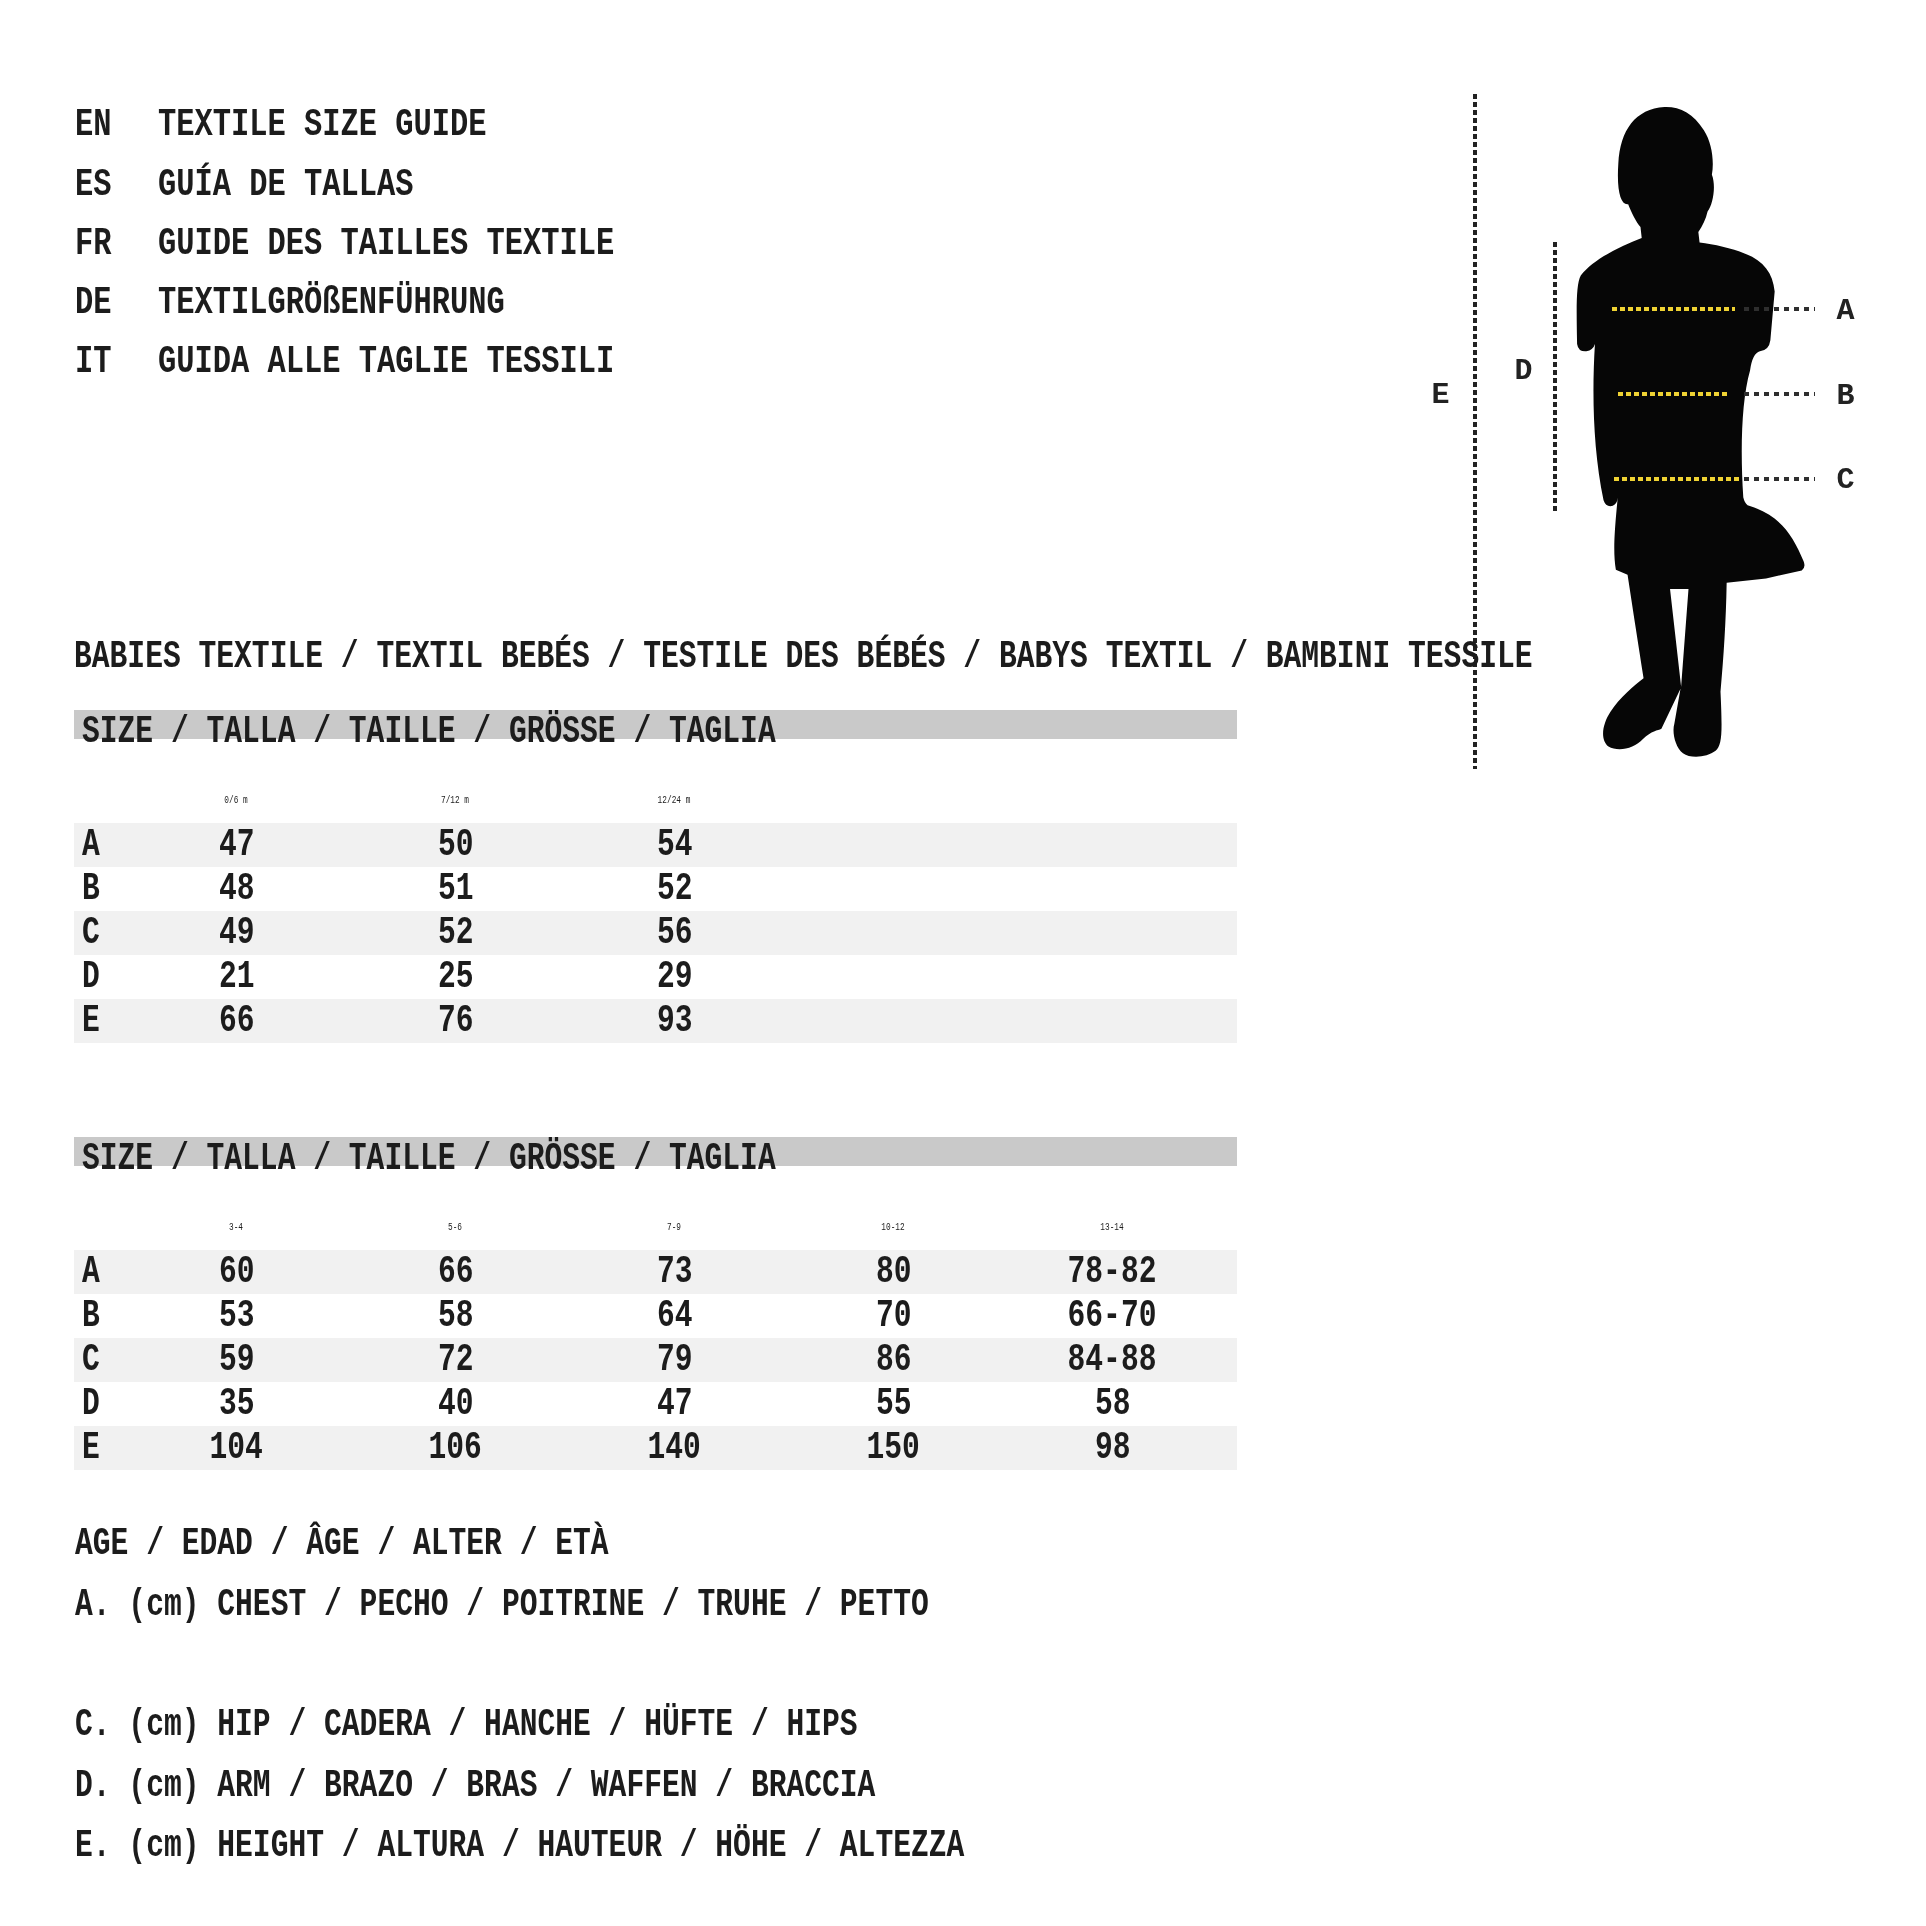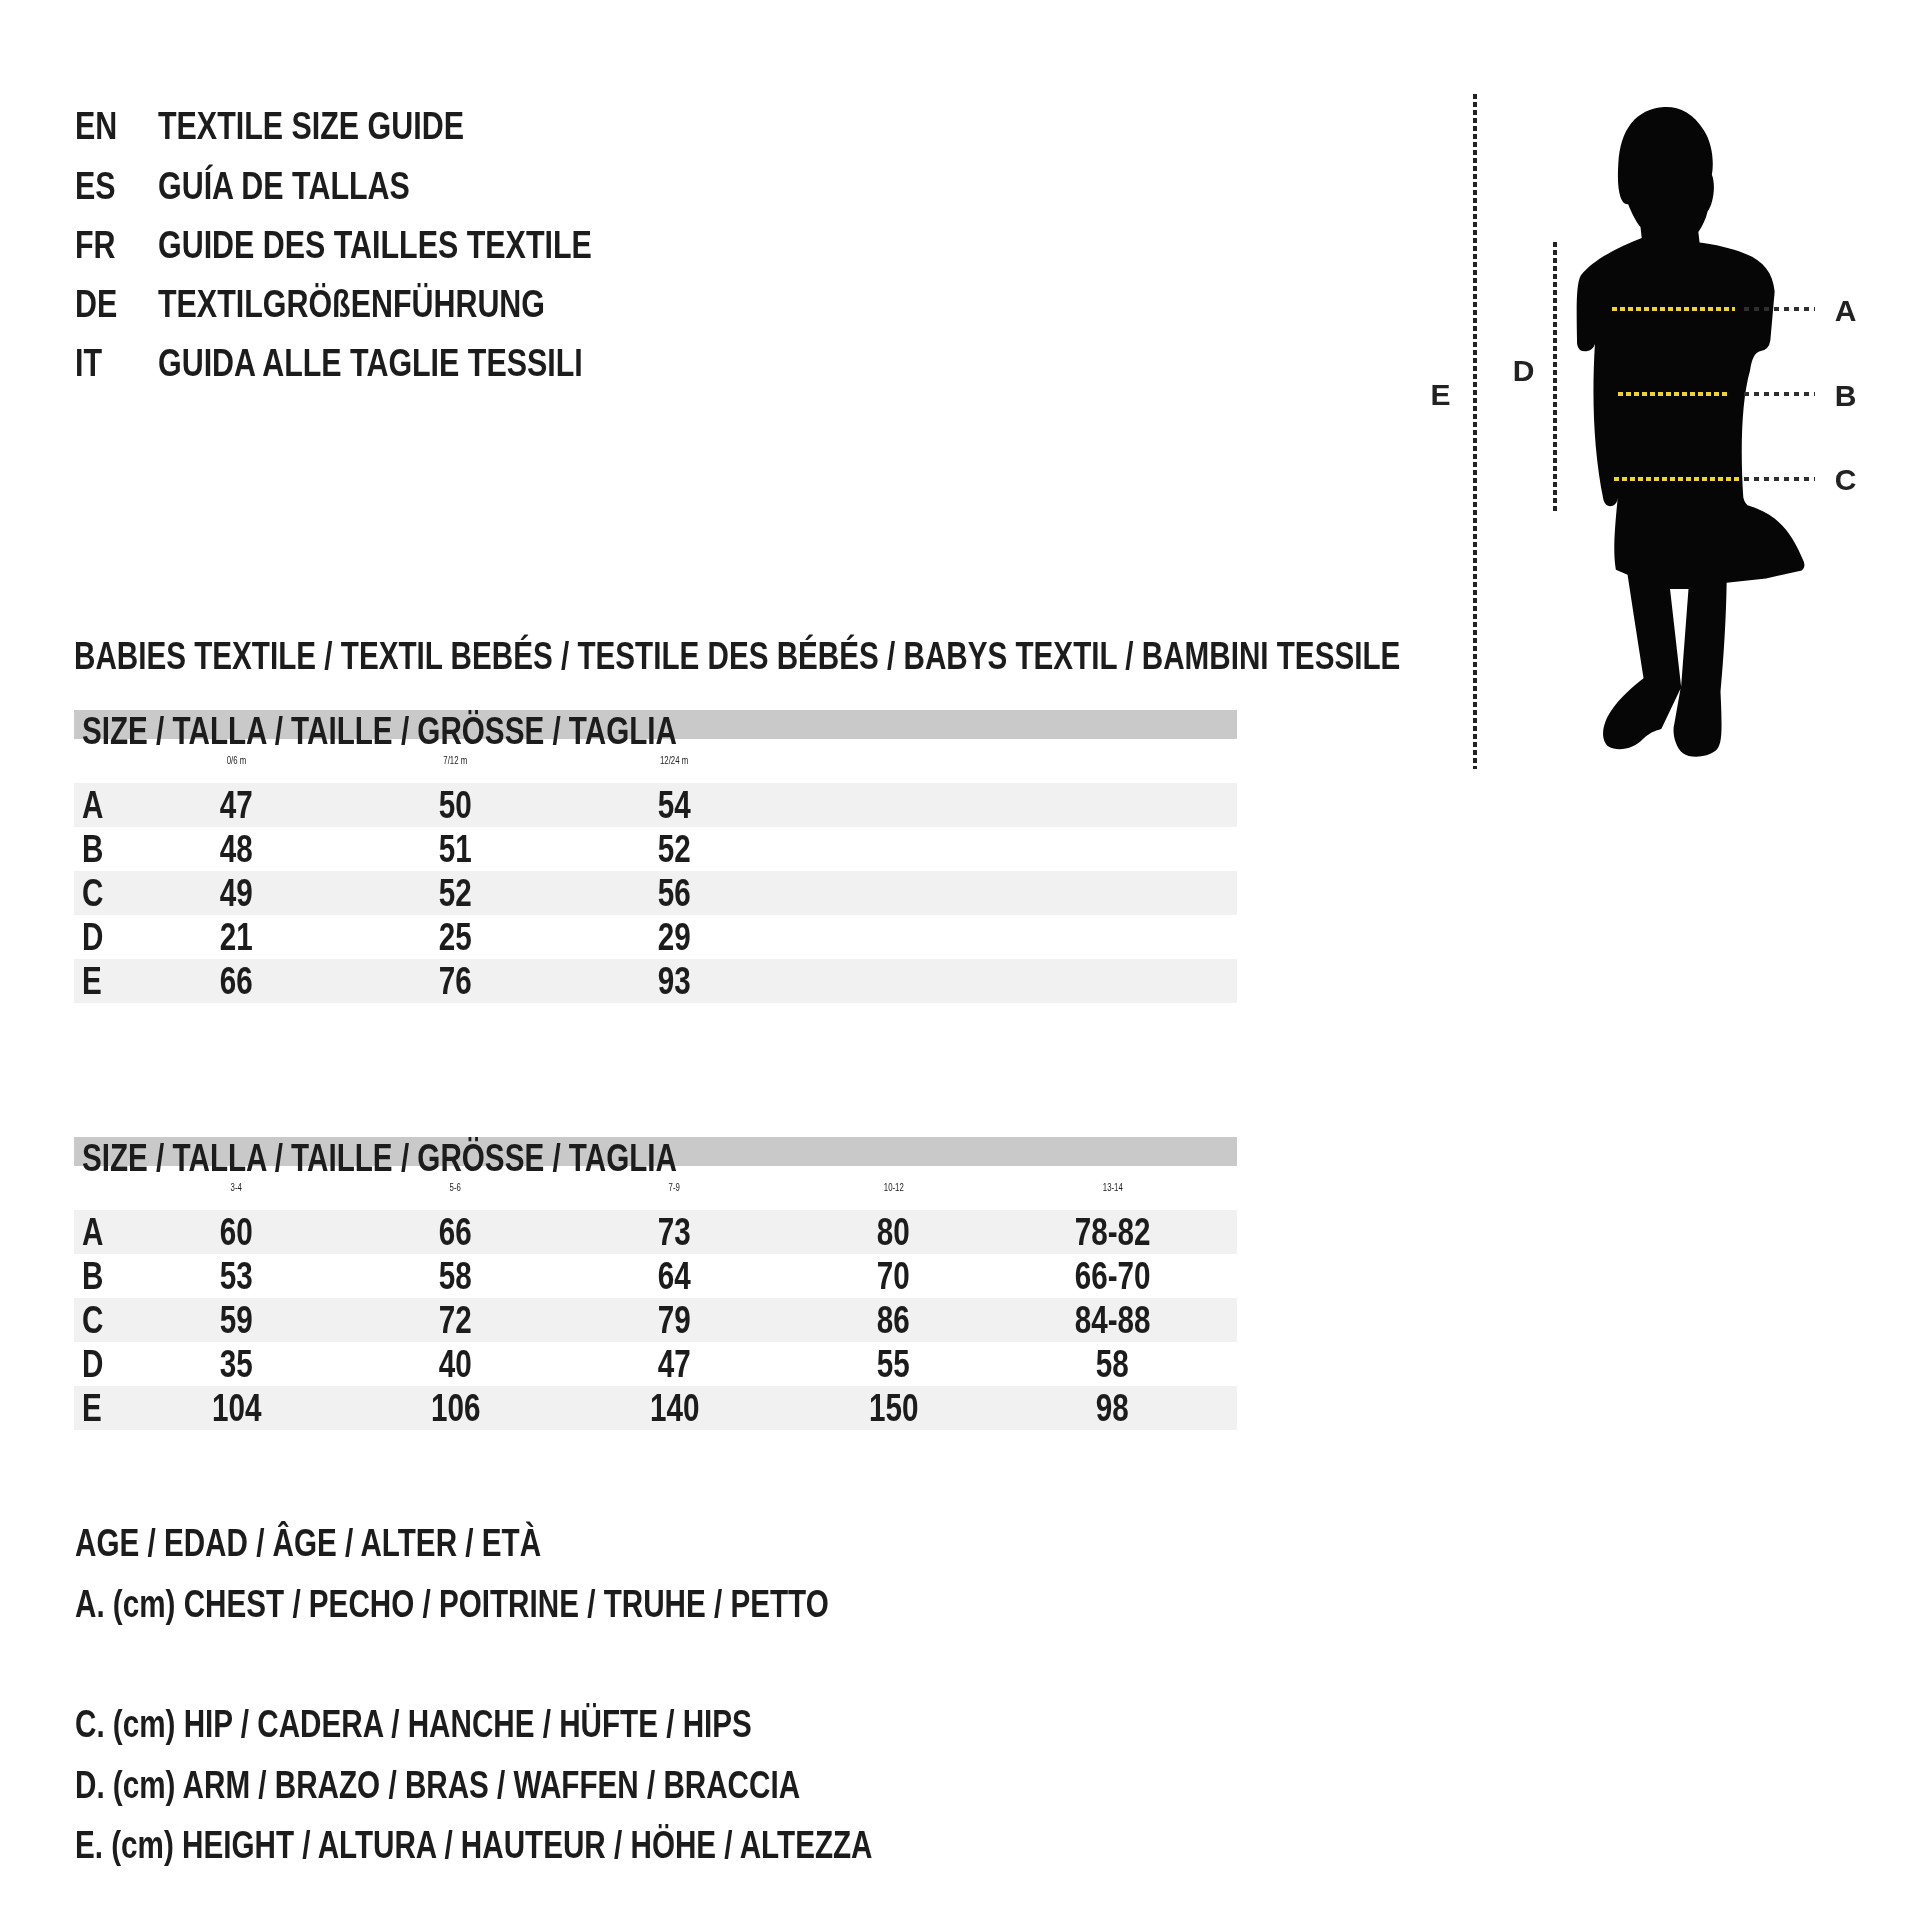--- a/index.html
+++ b/index.html
@@ -1,42 +1,42 @@
 <!DOCTYPE html>
 <html style="font-size:10px"><head>
 <meta charset="utf-8">
 <title>Textile Size Guide</title>
 <style>
   html,body{margin:0;padding:0;background:#ffffff;}
   .canvas{
     position:relative;
     width:1926px;height:1926px;
     background:#ffffff;
-    font-family:Liberation Sans, sans-serif;
+    font-family:Liberation Mono, monospace;
     color:#1c1c1c;
     overflow:hidden;
   }
   .cond{display:inline-block;transform:scaleX(.78);transform-origin:0 50%;white-space:nowrap;}
   .cond-c{display:inline-block;transform:scaleX(.78);transform-origin:50% 50%;white-space:nowrap;}
 
   
   .lang-row{position:absolute;height:43px;line-height:43px;font-size:39px;font-weight:bold;}
   .lang-code{position:absolute;left:75px;top:0;}
   .lang-title{position:absolute;left:158px;top:0;}
 
   
   .section-title{position:absolute;left:74px;height:41px;line-height:41px;font-size:38px;font-weight:bold;}
 
   
   .sg-table{position:absolute;left:74px;width:1163px;}
   .t-header{background:#c9c9c9;height:29px;line-height:43px;font-size:38px;font-weight:bold;padding-left:8px;box-sizing:border-box;}
   .t-grid{display:grid;grid-template-columns:53px 219px 219px 219px 219px 219px 16px;}
   .t-row{height:44px;line-height:44px;font-size:38px;font-weight:bold;}
   .t-row.alt{background:#f1f1f1;}
-  .t-cols{height:44px;line-height:44px;}
+  .t-cols{height:44px;line-height:44px;margin-top:40px;}
   .t-cell{text-align:center;overflow:visible;}
   .t-label{text-align:left;padding-left:8px;}
 
   
   .legend-row{position:absolute;left:75px;height:41px;line-height:41px;font-size:38px;font-weight:bold;}
 
   
   .silhouette-svg{position:absolute;left:1534px;top:105px;width:357px;height:665px;}
   .vline{position:absolute;width:3.7px;background:repeating-linear-gradient(180deg,#222222 0 5px,transparent 5px 8px);}
   .vline-e{left:1473px;top:94px;height:675px;}

